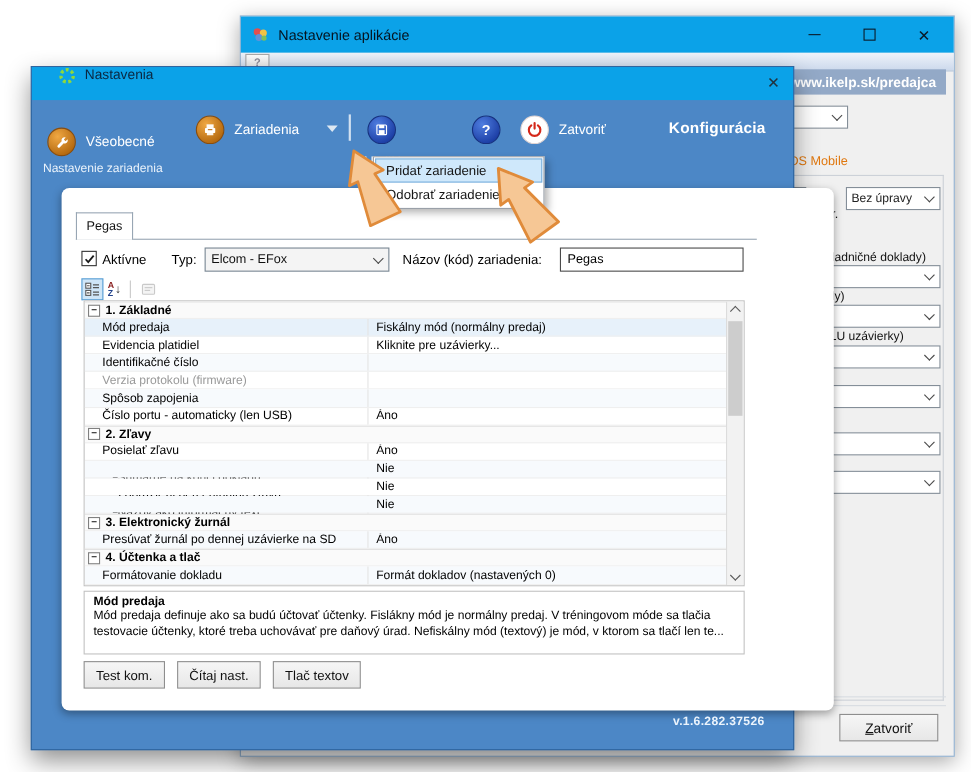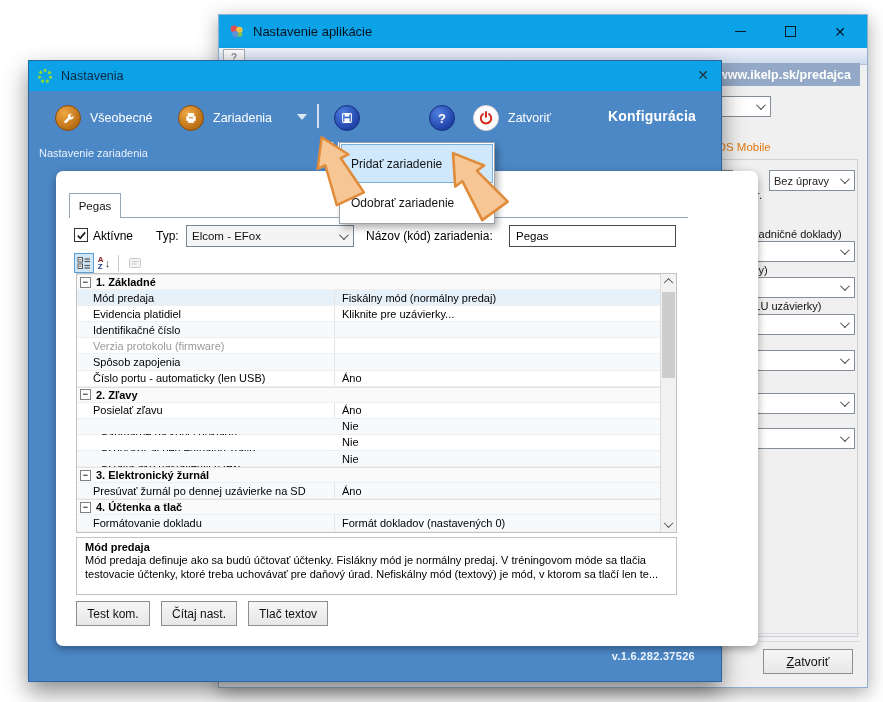--- a/index.html
+++ b/index.html
@@ -52,42 +52,42 @@
   .bg-sep.s2{top:626px;}
   .win-btn{font-family:inherit;font-size:12.5px;color:#111;background:linear-gradient(#f6f6f6,#e7e7e7);
            border:1px solid #8e8e8e;cursor:default;}
   .uline-first::first-letter{text-decoration:underline;}
   .bg-close{position:absolute;left:544px;top:634px;width:90px;height:25px;}
 
   
   .dialog{position:absolute;left:28px;top:60px;width:692px;height:620px;background:#4c87c6;
           border:1px solid #2f659f;box-shadow:0 10px 22px rgba(0,0,0,.45);z-index:10;}
   .dlg-titlebar{position:absolute;left:0;top:0;right:0;height:30px;background:#0ba2e8;
-                display:flex;align-items:center;padding-left:8px;}
+                display:flex;padding-left:24px;}
   .dlg-title-icon{width:16px;height:16px;margin-right:8px;}
   .dlg-title{font-size:12.5px;color:#0b2740;}
   .dlg-close{position:absolute;right:12px;top:7px;font-size:14px;color:#20333f;line-height:1;cursor:default;}
   .dlg-toolbar{position:absolute;left:0;top:30px;right:0;height:52px;}
   .tb-item{position:absolute;display:flex;align-items:center;gap:9px;color:#fff;font-size:12.5px;top:14px;}
   .tb-circle{width:24px;height:24px;border-radius:50%;display:flex;align-items:center;justify-content:center;flex:0 0 auto;}
   .tb-orange{background:radial-gradient(circle at 35% 30%,#f0a843,#b56a10 75%);border:1px solid #8a4d0c;}
   .tb-blue{background:radial-gradient(circle at 35% 30%,#4f7ee0,#1d3fa6 75%);border:1px solid #16307e;}
   .tb-white{background:#fff;border:1px solid #e0d4d2;}
   .tb-caret{position:absolute;left:268px;top:23px;width:0;height:0;border-left:5px solid transparent;
             border-right:5px solid transparent;border-top:6px solid #dde8f2;}
   .tb-sep{position:absolute;left:288px;top:13px;width:1.5px;height:24px;background:rgba(255,255,255,.75);}
   .tb-q{color:#fff;font-weight:bold;font-size:13px;}
   .tb-config{position:absolute;right:25px;top:17px;color:#fff;font-weight:bold;font-size:14px;letter-spacing:.2px;}
   .dlg-subtitle{position:absolute;left:10px;top:86px;color:#e9f2fb;font-size:11px;}
   .dlg-version{position:absolute;right:26px;top:589px;color:#ecf4fc;font-weight:bold;font-size:11px;letter-spacing:.3px;}
 
   
   .devmenu{position:absolute;left:310px;top:81px;width:152px;background:#fff;border:1px solid #9aa0a8;
            box-shadow:3px 4px 7px rgba(0,0,0,.3);z-index:30;padding:1px;}
-  .devmenu .mi{height:39px;display:flex;align-items:center;padding-left:9px;font-size:12px;color:#151515;
+  .devmenu .mi{height:22px;display:flex;align-items:center;padding-left:9px;font-size:12px;color:#151515;
                border:1px solid transparent;box-sizing:border-box;}
   .devmenu .mi.hl{background:#cfe8fb;border-color:#7ab0dc;}
 
   
   .panel{position:absolute;left:27px;top:110px;width:702px;height:475px;background:#fff;border-radius:7px;
          box-shadow:0 3px 8px rgba(0,0,0,.35);}
   .tab{position:absolute;left:13px;top:22px;width:52px;height:25px;background:#fff;border:1px solid #98a6b4;
        border-bottom:none;box-sizing:border-box;display:flex;align-items:center;justify-content:center;
        font-size:11.5px;color:#111;z-index:2;}
   .tabline{position:absolute;left:13px;top:46px;width:619px;height:1px;background:#98a6b4;}
@@ -236,21 +236,21 @@
       <span class="dlg-title-icon">
         <svg width="16" height="16" viewBox="0 0 16 16">
           <circle cx="8" cy="8" r="5.6" fill="none" stroke="#8ed83e" stroke-width="3" stroke-dasharray="2.6,2.3"></circle>
         </svg>
       </span>
       <span class="dlg-title">Nastavenia</span>
       <span class="dlg-close">✕</span>
     </div>
 
     <div class="dlg-toolbar">
-      <div class="tb-item" style="left:26px;">
+      <div class="tb-item" style="left:14px;margin-top:11px;">
         <span class="tb-circle tb-orange">
           <svg width="15" height="15" viewBox="0 0 24 24">
             <path d="M17.2,4.8a4.4,4.4 0 0 0 -5.9,5.5l-5.6,5.6a2.1,2.1 0 0 0 3,3l5.6,-5.6a4.4,4.4 0 0 0 5.5,-5.9l-2.8,2.8l-2.6,-2.6z" fill="#fff"></path>
           </svg>
         </span>
         <span>Všeobecné</span>
       </div>
       <div class="tb-item" style="left:149px;">
         <span class="tb-circle tb-orange">
           <svg width="14" height="14" viewBox="0 0 24 24">
@@ -386,21 +386,21 @@
             </div>
             <div class="pg-row item alt">
               <span class="pg-label sub">└Sumárne na konci dokladu</span>
               <span class="pg-value">Nie</span>
             </div>
             <div class="pg-row item">
               <span class="pg-label sub">└Zobraziť aj percentuálnu zľavu</span>
               <span class="pg-value">Nie</span>
             </div>
             <div class="pg-row item alt">
-              <span class="pg-label sub">└Zľava ako nastavených text</span>
+              <span class="pg-label sub">└Názov ako informačný text</span>
               <span class="pg-value">Nie</span>
             </div>
             <div class="pg-row category">
               <span class="pg-expand">
                 <i>−</i>
               </span>
               <span class="pg-cat-label">3. Elektronický žurnál</span>
             </div>
             <div class="pg-row item alt">
               <span class="pg-label">Presúvať žurnál po dennej uzávierke na SD</span>

